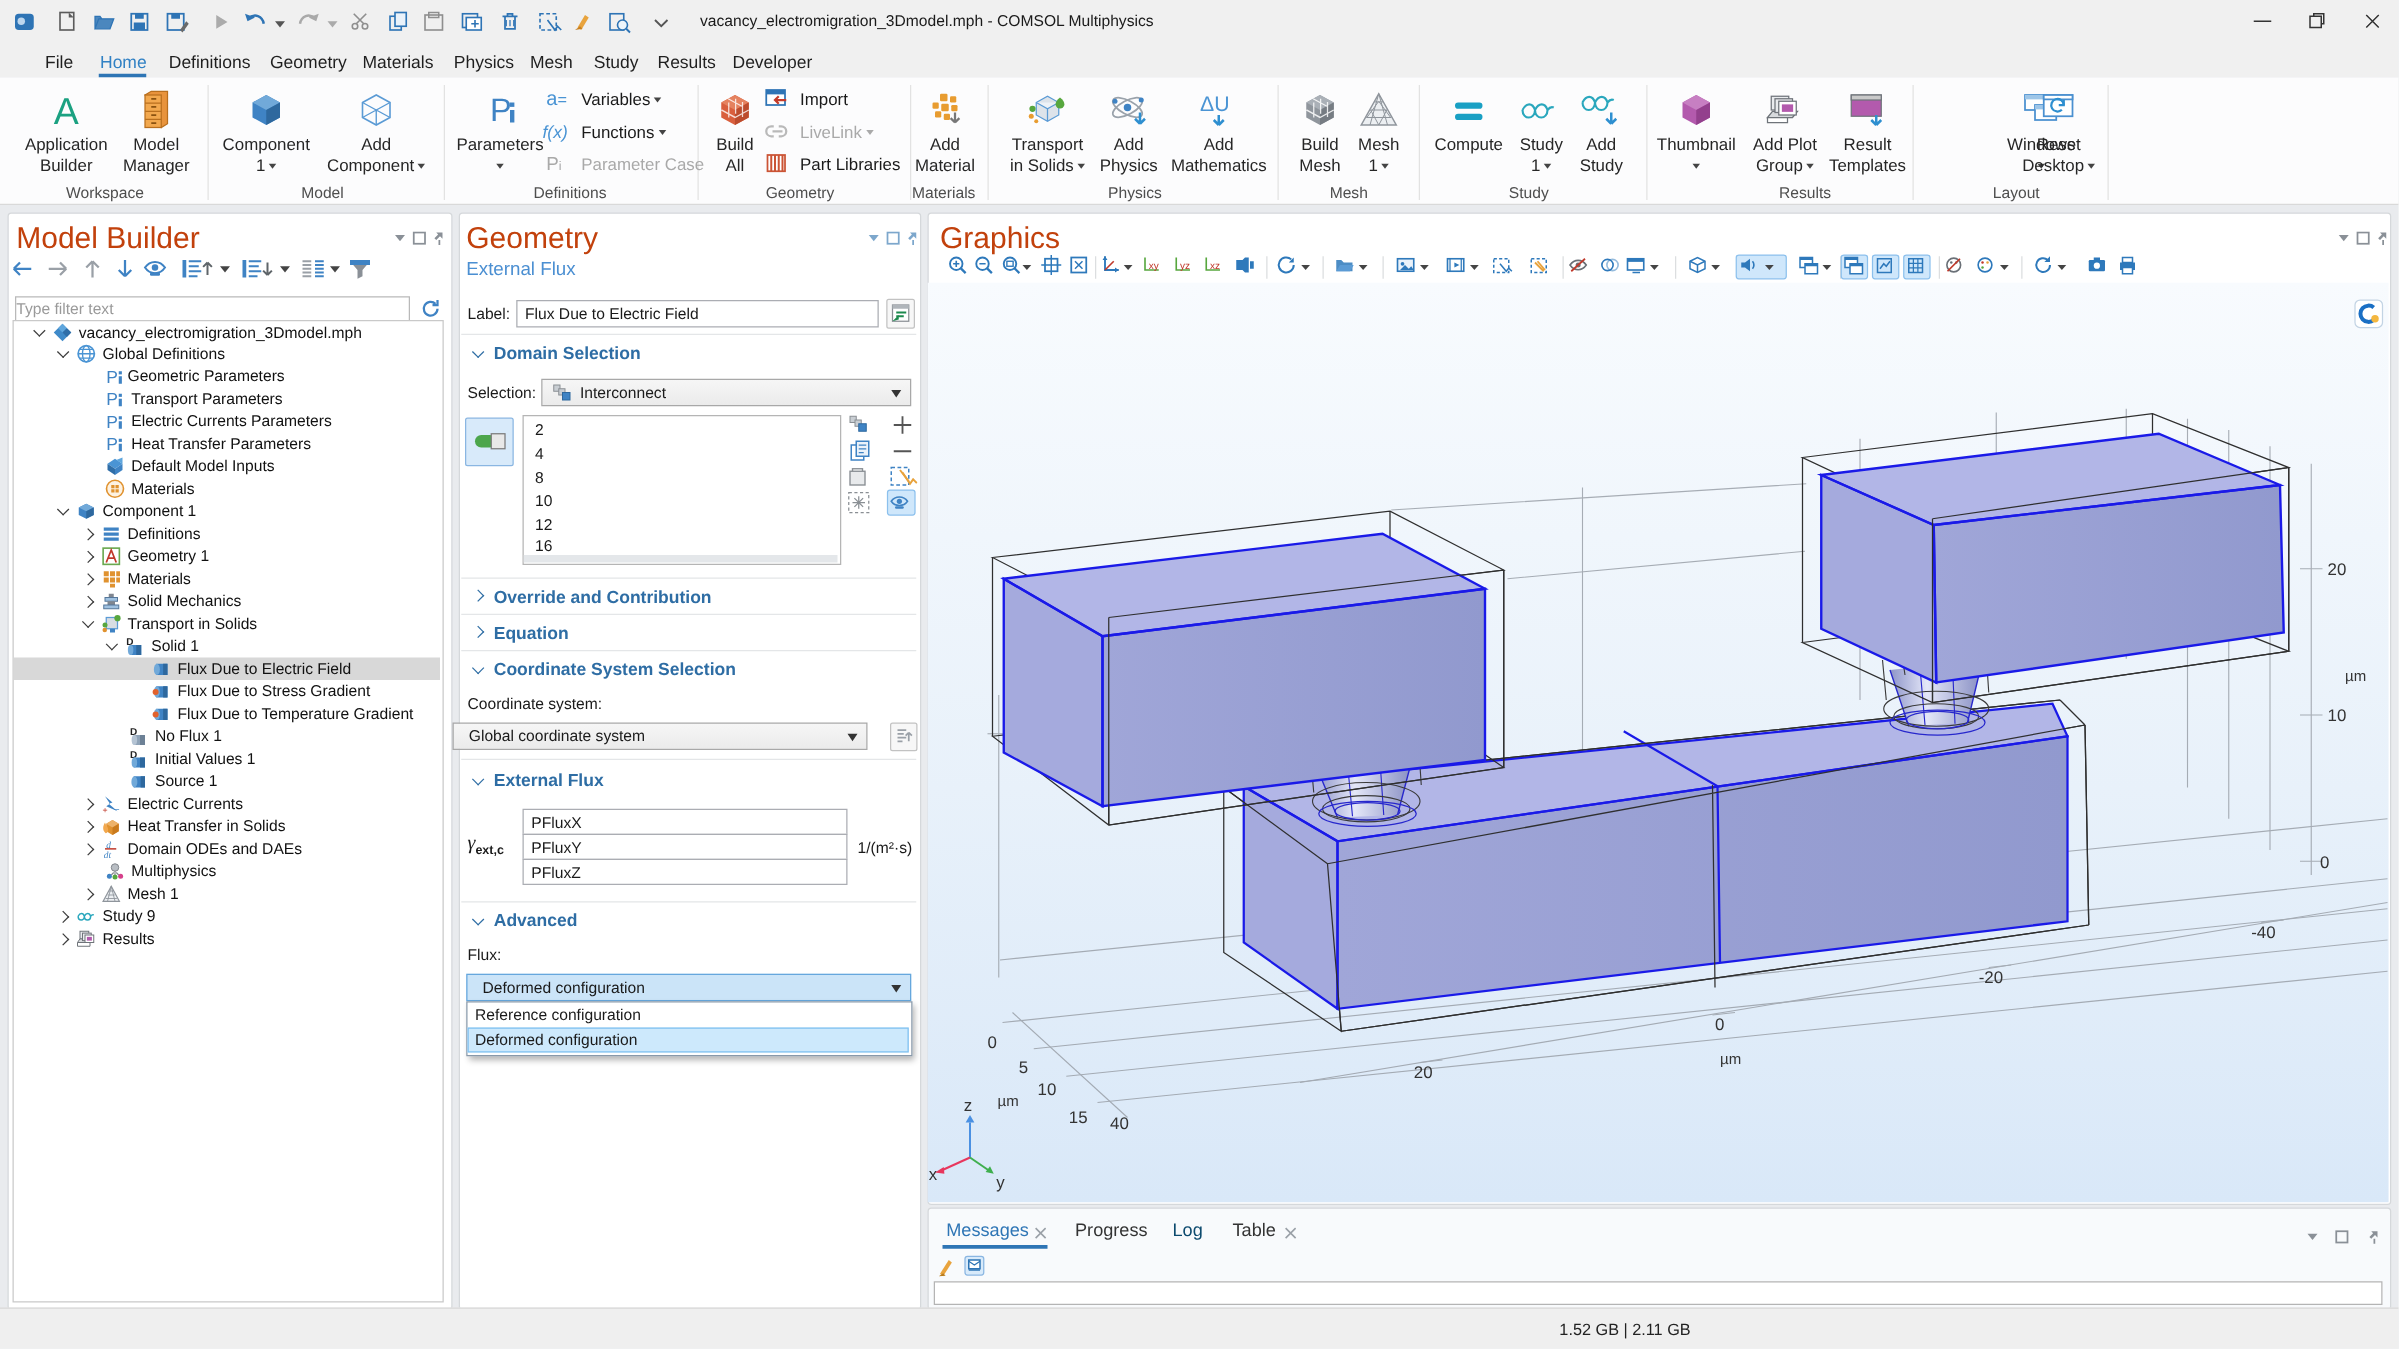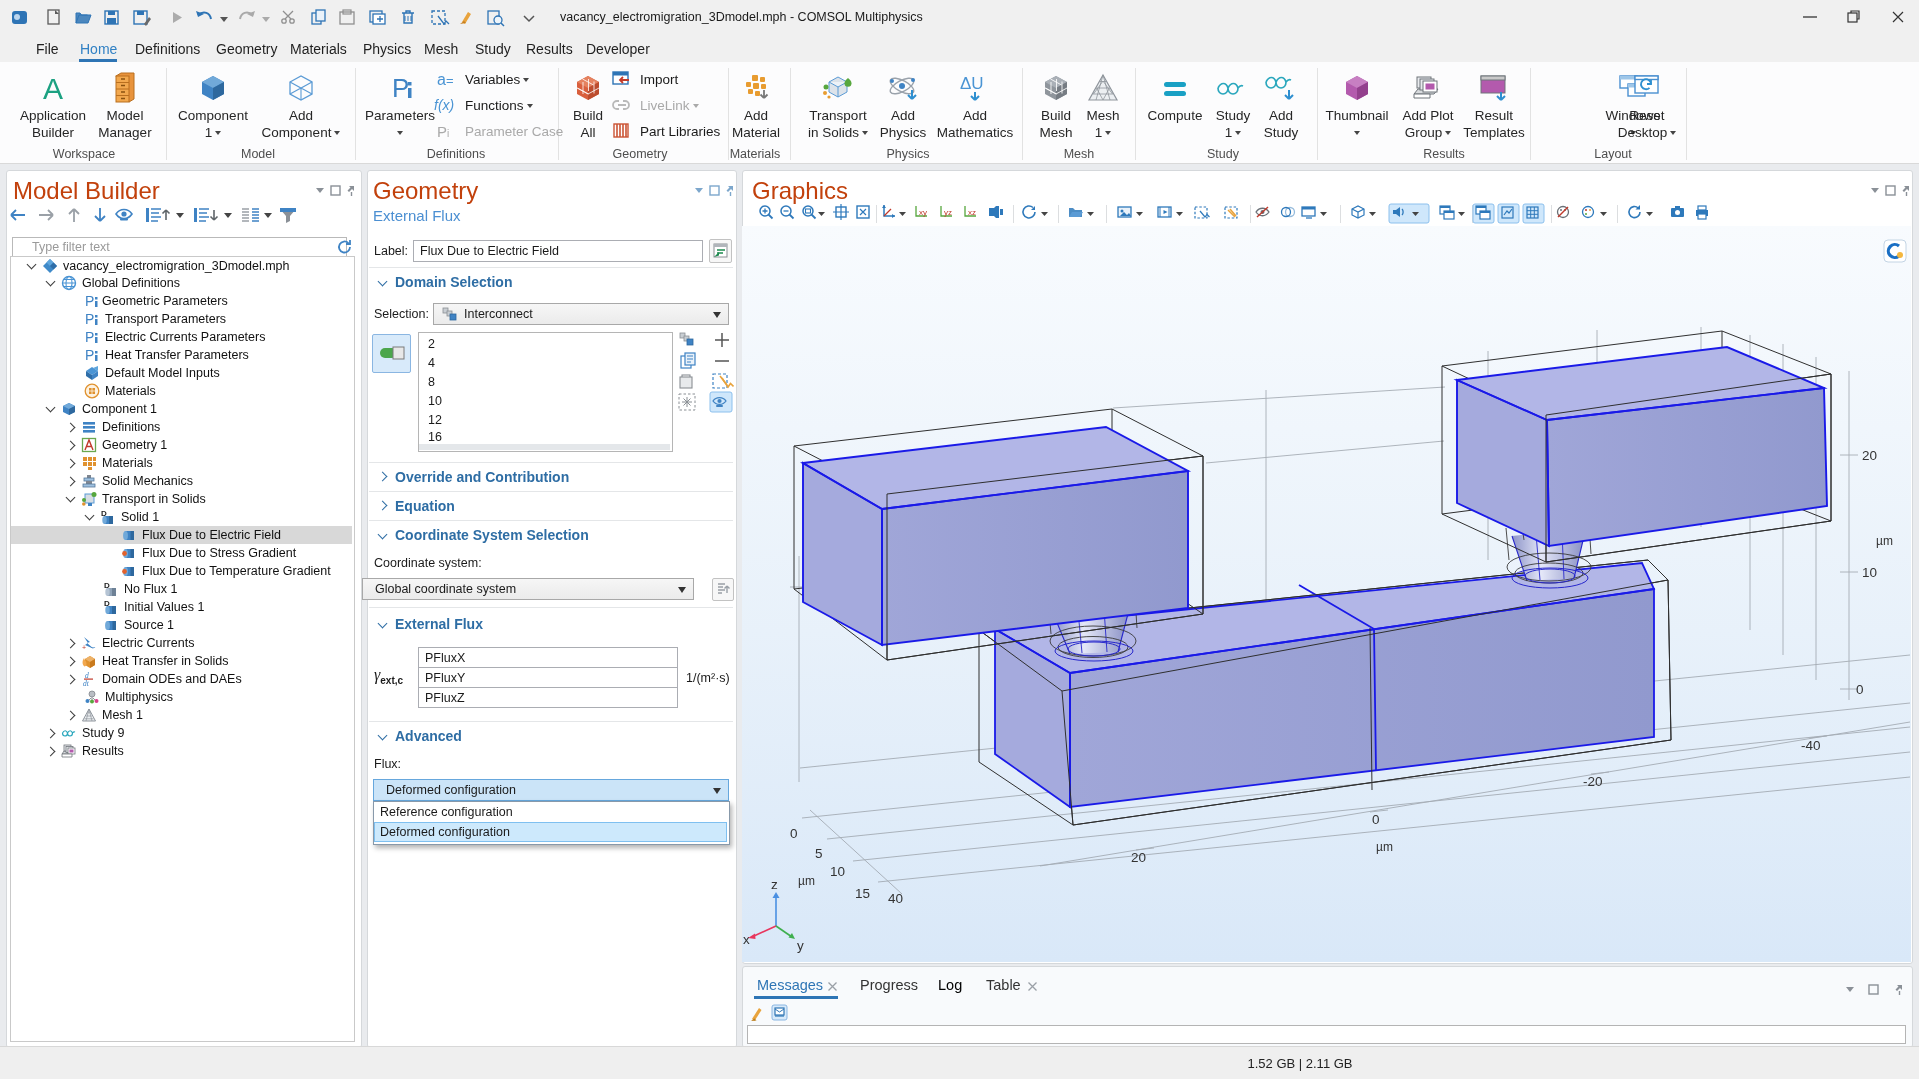--- a/index.html
+++ b/index.html
@@ -287,21 +287,21 @@
         <path d="M234 5h7m-7 3h7m-7 3h7m-7 3h7m-7 3h7" stroke="#9aa0a7" stroke-width="1.6"></path>
         <path d="M244 5h7m-7 3h7m-7 3h7m-7 3h7m-7 3h7" stroke="#3f83c4" stroke-width="1.6"></path>
         <path d="M256 9l4 5 4-5z" fill="#444"></path>
       </g>
       <g>
         <path d="M272 5h16l-6 7v5l-4 2v-7z" fill="#8a9097"></path>
         <rect x="272" y="4" width="16" height="4" fill="#3f83c4"></rect>
         <path d="M284 9l4 5 4-5z" fill="#444" transform="translate(6 0)"></path>
       </g>
     </svg>
-<div class="ab" style="left:12px;top:237px;width:314px;height:18px;border:1px solid #b9b9b9;background:#fff;font-size:12.5px;color:#9a9a9a;line-height:18px;padding-left:19px">Type filter text</div>
+<div class="ab" style="left:12px;top:237px;width:314px;height:18px;border:1px solid #b9b9b9;background:#fff;font-size:12.5px;color:#9a9a9a;line-height:18px;padding-left:0">Type filter text</div>
 <svg class="ab" style="left:336px;top:238px" width="18" height="18" viewBox="0 0 18 18">
       <path d="M14 9a5.5 5.5 0 11-1.6-3.9" fill="none" stroke="#3f83c4" stroke-width="1.8"></path>
       <path d="M14 2v4h-4" fill="none" stroke="#3f83c4" stroke-width="1.8"></path>
     </svg>
 <div class="ab" style="left:10px;top:256px;width:343px;height:784px;border:1px solid #c9c9c9;background:#fff;overflow:hidden">
 <div class="ab" style="left:0;top:269px;width:341px;height:18px;background:#d8d8d8"></div>
 <div class="trow" style="top:0px;padding-left:17px">
         <i class="chev cd" style="margin:-3px 7px 0 0;flex:0 0 6px"></i>
         <svg width="16" height="16" viewBox="0 0 16 16">
           <path d="M8 1l7 7-7 7-7-7z" fill="#3f8ac9"></path>
@@ -936,21 +936,21 @@
 </g>
 </svg>
 
 <div class="panel" style="left:742px;top:966px;width:1169px;height:80px;background:#f8fafc"></div>
 <div class="ab" style="left:757px;top:977px;font-size:14.5px;color:#2e75b5">Messages</div>
 <svg class="ab" style="left:827px;top:981px" width="11" height="11" viewBox="0 0 11 11">
       <path d="M1.5 1.5l8 8m0-8l-8 8" stroke="#9aa0a7" stroke-width="1.3"></path>
     </svg>
 <div class="ab" style="left:754px;top:996px;width:84px;height:3px;background:#2e75b5"></div>
 <div class="ab" style="left:860px;top:977px;font-size:14.5px;color:#333">Progress</div>
-<div class="ab" style="left:938px;top:977px;font-size:14.5px;color:#000000">Log</div>
+<div class="ab" style="left:938px;top:977px;font-size:14.5px;color:#0c4a6e">Log</div>
 <div class="ab" style="left:986px;top:977px;font-size:14.5px;color:#333">Table</div>
 <svg class="ab" style="left:1027px;top:981px" width="11" height="11" viewBox="0 0 11 11">
       <path d="M1.5 1.5l8 8m0-8l-8 8" stroke="#9aa0a7" stroke-width="1.3"></path>
     </svg>
 <svg class="ab" style="left:1845px;top:984px" width="62" height="12" viewBox="0 0 62 12">
       <path d="M1 3l4 5 4-5z" fill="#8a9097"></path>
       <rect x="24" y="1" width="9" height="9" fill="none" stroke="#8a9097" stroke-width="1.4"></rect>
       <path d="M52 1h5v5l-2-2-3 3-1.5-1.5 3-3z" fill="#8a9097"></path>
       <path d="M54.5 7v4" stroke="#8a9097" stroke-width="1.4"></path>
     </svg>

